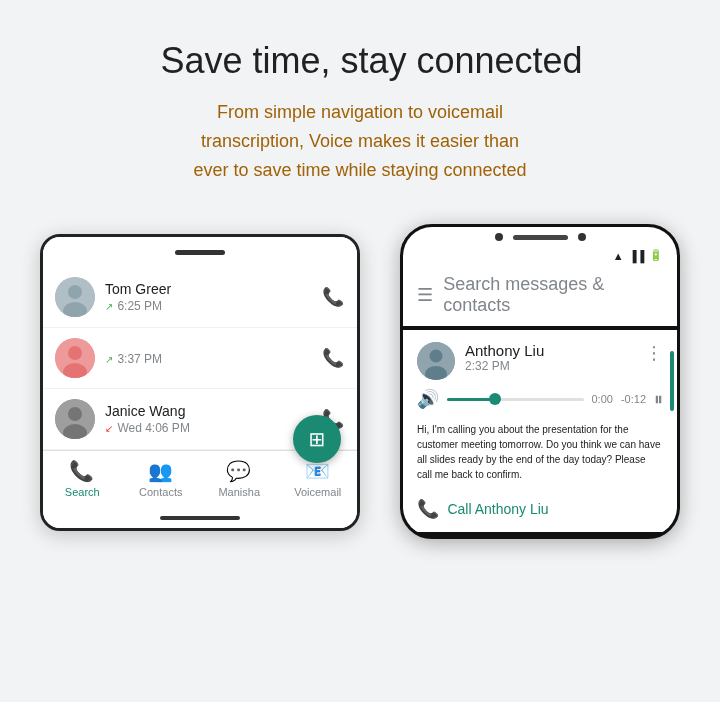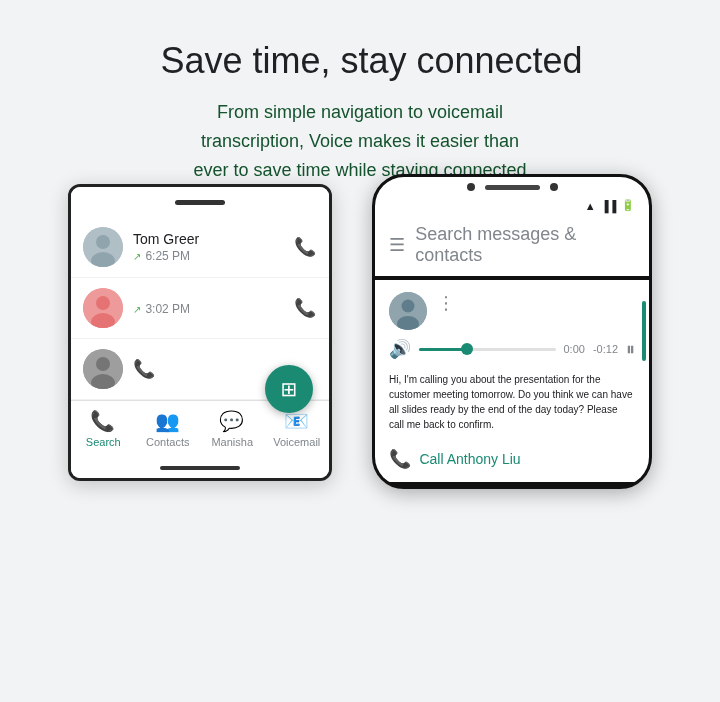--- a/index.html
+++ b/index.html
@@ -18,38 +18,39 @@
       font-size: 36px;
       font-weight: 400;
       color: #202124;
       text-align: center;
       margin-bottom: 16px;
       margin-left: 23px;
     }
 
     .hero-subtitle {
       font-size: 18px;
-      color: #14532d;
+      color: #a16207;
       text-align: center;
       line-height: 1.6;
       max-width: 340px;
+      margin-bottom: 50px;
     }
 
     .phones-container {
       display: flex;
       align-items: flex-start;
       gap: 40px;
       justify-content: center;
     }
 
     
     .phone-1 {
-      width: 264px;
-      background: #fff;
-      border-radius: 12px;
+      width: 320px;
+      background: #fff;
+      border-radius: 20px;
       border: 3px solid #222;
       overflow: hidden;
       box-shadow: 0 4px 20px rgba(0,0,0,0.2);
       position: relative;
     }
 
     .phone-1-inner {
       background: #fff;
       padding: 0;
     }
@@ -409,33 +410,40 @@
           <div class="avatar avatar-manisha">
             <svg viewBox="0 0 40 40" xmlns="http://www.w3.org/2000/svg">
               <circle cx="20" cy="20" r="20" fill="#ef9a9a"></circle>
               <circle cx="20" cy="15" r="7" fill="#e57373"></circle>
               <ellipse cx="20" cy="34" rx="12" ry="9" fill="#e57373"></ellipse>
             </svg>
           </div>
           <div class="call-info">
             <div class="call-time">
               <span class="call-arrow outgoing">↗</span>
-              <span>3:02 PM</span>
+              <span>3:37 PM</span>
             </div>
           </div>
           <div class="call-phone-icon">📞</div>
         </div>
 
         <div class="call-item">
           <div class="avatar avatar-janice">
             <svg viewBox="0 0 40 40" xmlns="http://www.w3.org/2000/svg">
               <circle cx="20" cy="20" r="20" fill="#9e9e9e"></circle>
               <circle cx="20" cy="15" r="7" fill="#757575"></circle>
               <ellipse cx="20" cy="34" rx="12" ry="9" fill="#757575"></ellipse>
             </svg>
+          </div>
+          <div class="call-info">
+            <div class="call-name">Janice Wang</div>
+            <div class="call-time">
+              <span class="call-arrow missed">↙</span>
+              <span>Wed 4:06 PM</span>
+            </div>
           </div>
           <div class="call-phone-icon">📞</div>
         </div>
 
       </div>
     </div>
 
     <div class="fab-button">
       <span>⊞</span>
     </div>
@@ -484,20 +492,24 @@
 
     <div class="message-card">
       <div class="message-header">
         <div class="msg-avatar">
           <svg viewBox="0 0 38 38" xmlns="http://www.w3.org/2000/svg">
             <circle cx="19" cy="19" r="19" fill="#90a4ae"></circle>
             <circle cx="19" cy="14" r="6.5" fill="#607d8b"></circle>
             <ellipse cx="19" cy="32" rx="11" ry="8" fill="#607d8b"></ellipse>
           </svg>
         </div>
+        <div class="msg-info">
+          <div class="msg-name">Anthony Liu</div>
+          <div class="msg-time">2:32 PM</div>
+        </div>
         <span class="more-icon">⋮</span>
       </div>
 
       <div class="audio-player">
         <span class="speaker-btn">🔊</span>
         <div class="progress-bar">
           <div class="progress-fill">
             <div class="progress-dot"></div>
           </div>
         </div>

